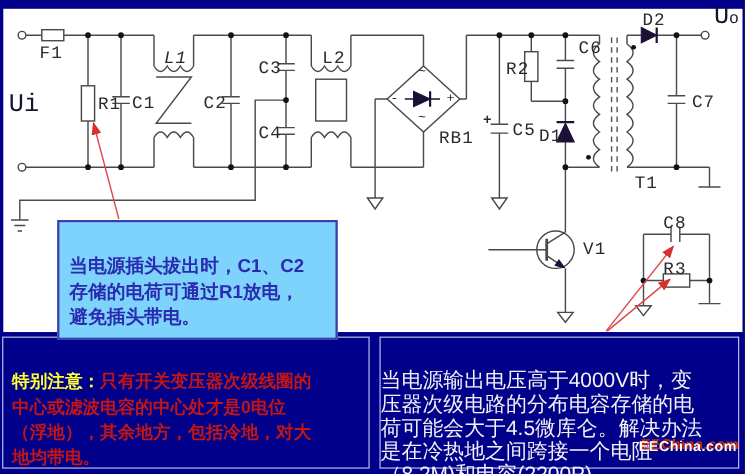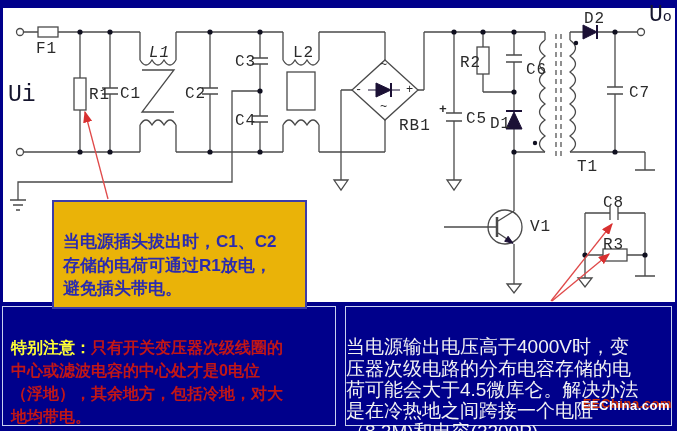--- a/index.html
+++ b/index.html
@@ -15,21 +15,21 @@
   }
   .port-label{
     position:absolute;z-index:6;font-family:"Liberation Mono","DejaVu Sans Mono",monospace;
     font-size:23px;color:#15152e;white-space:nowrap;
   }
   .port-sub{font-size:15px;}
   .bridge-mark{font-size:12px;color:#2a2a2a;letter-spacing:0;}
   .plus-mark{font-size:13px;font-weight:bold;color:#2a2a2a;letter-spacing:0;}
   .callout-box{
     position:absolute;left:52px;top:200px;width:255px;z-index:4;
-    background:#eab308;border:2px solid #3c3caa;box-sizing:border-box;
+    background:#7dd3fc;border:2px solid #3c3caa;box-sizing:border-box;
     padding:5px 9px 6px 9px;
     font-size:17px;font-weight:bold;color:#2b2bb0;line-height:1.38;
     white-space:pre-line;
   }
   .bottom-panel{position:absolute;left:0;top:302px;width:677px;height:129px;background:#00008B;z-index:2;}
   .note-box{
     position:absolute;box-sizing:border-box;border:1px solid #c8d0ee;z-index:3;
     background:#00008B;
   }
   .note-left{left:2px;top:306px;width:334px;height:120px;padding:6px 8px;
@@ -198,21 +198,21 @@
   <span class="clabel" style="left:235px;top:112px;">C4</span>
   <span class="clabel" style="left:293px;top:44px;">L2</span>
   <span class="clabel" style="left:399px;top:117px;">RB1</span>
   <span class="clabel bridge-mark" style="left:355px;top:83px;">-</span>
   <span class="clabel bridge-mark" style="left:406px;top:83px;">+</span>
   <span class="clabel bridge-mark" style="left:380px;top:58px;">~</span>
   <span class="clabel bridge-mark" style="left:380px;top:100px;">~</span>
   <span class="clabel plus-mark" style="left:439px;top:102px;">+</span>
   <span class="clabel" style="left:466px;top:110px;">C5</span>
   <span class="clabel" style="left:460px;top:54px;">R2</span>
-  <span class="clabel" style="left:526px;top:61px;">C6</span>
+  <span class="clabel" style="left:526px;top:35px;">C6</span>
   <span class="clabel" style="left:490px;top:115px;">D1</span>
   <span class="clabel" style="left:577px;top:158px;">T1</span>
   <span class="clabel" style="left:584px;top:10px;">D2</span>
   <span class="clabel" style="left:629px;top:84px;">C7</span>
   <span class="port-label" style="left:649px;top:2px;"><span>U</span><span class="port-sub">o</span></span>
   <span class="clabel" style="left:530px;top:218px;">V1</span>
   <span class="clabel" style="left:603px;top:194px;">C8</span>
   <span class="clabel" style="left:603px;top:236px;">R3</span>
 
   <div class="callout-box">

